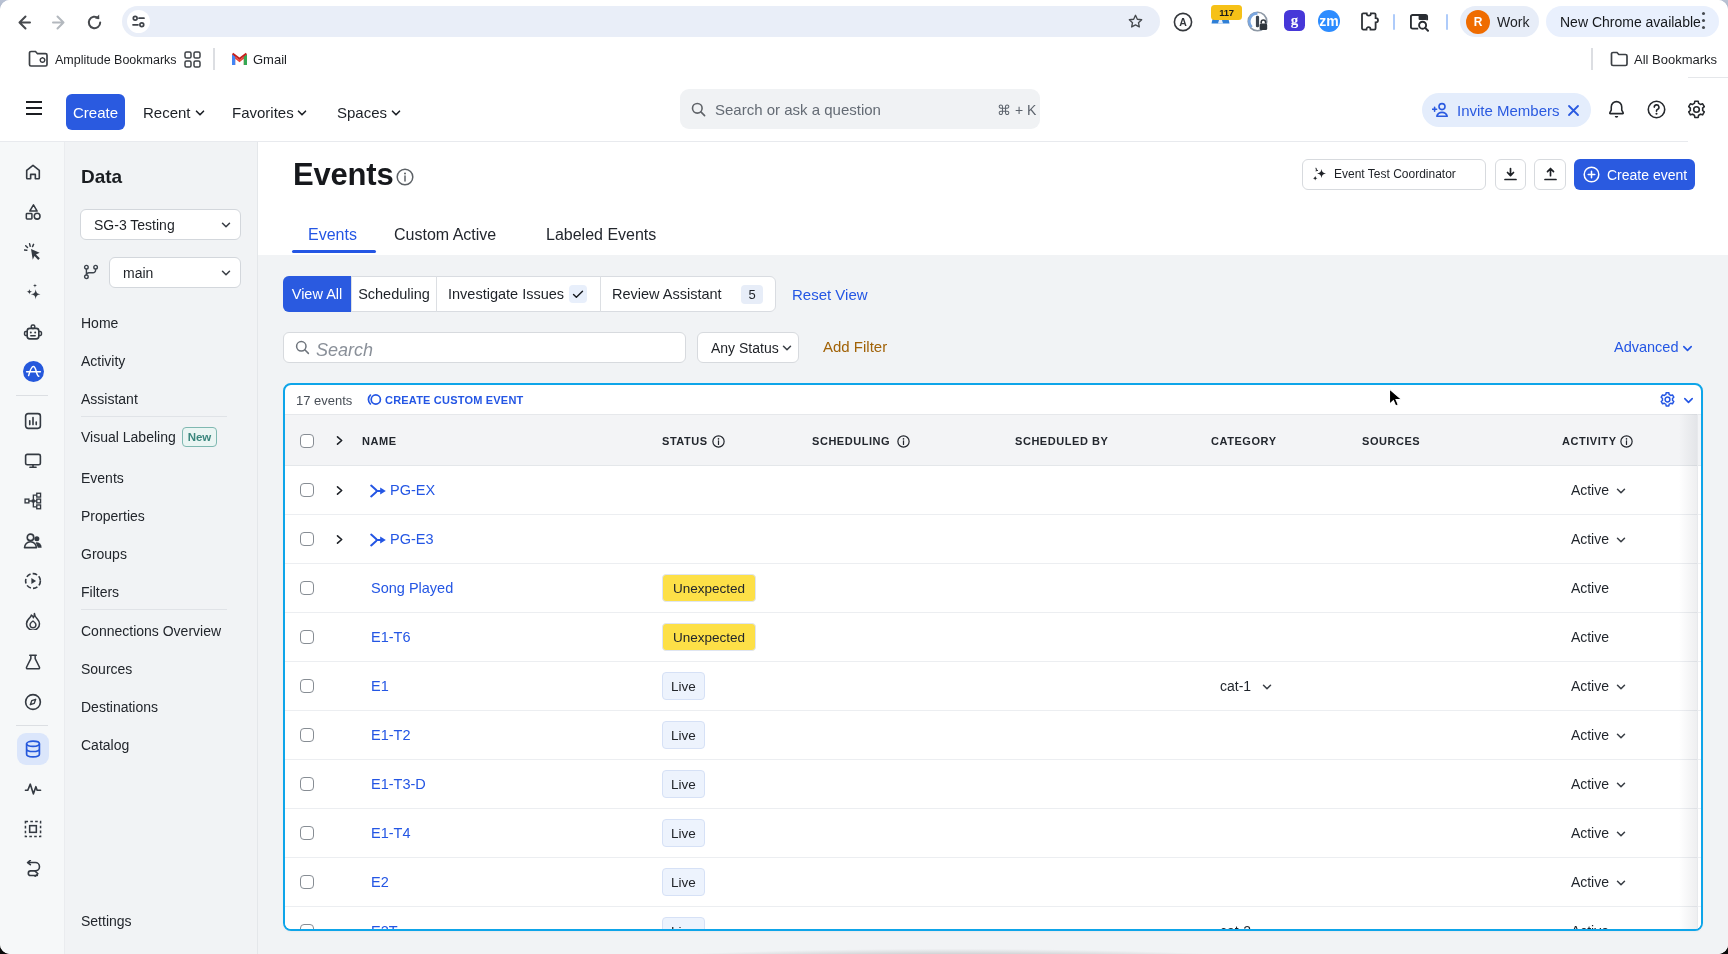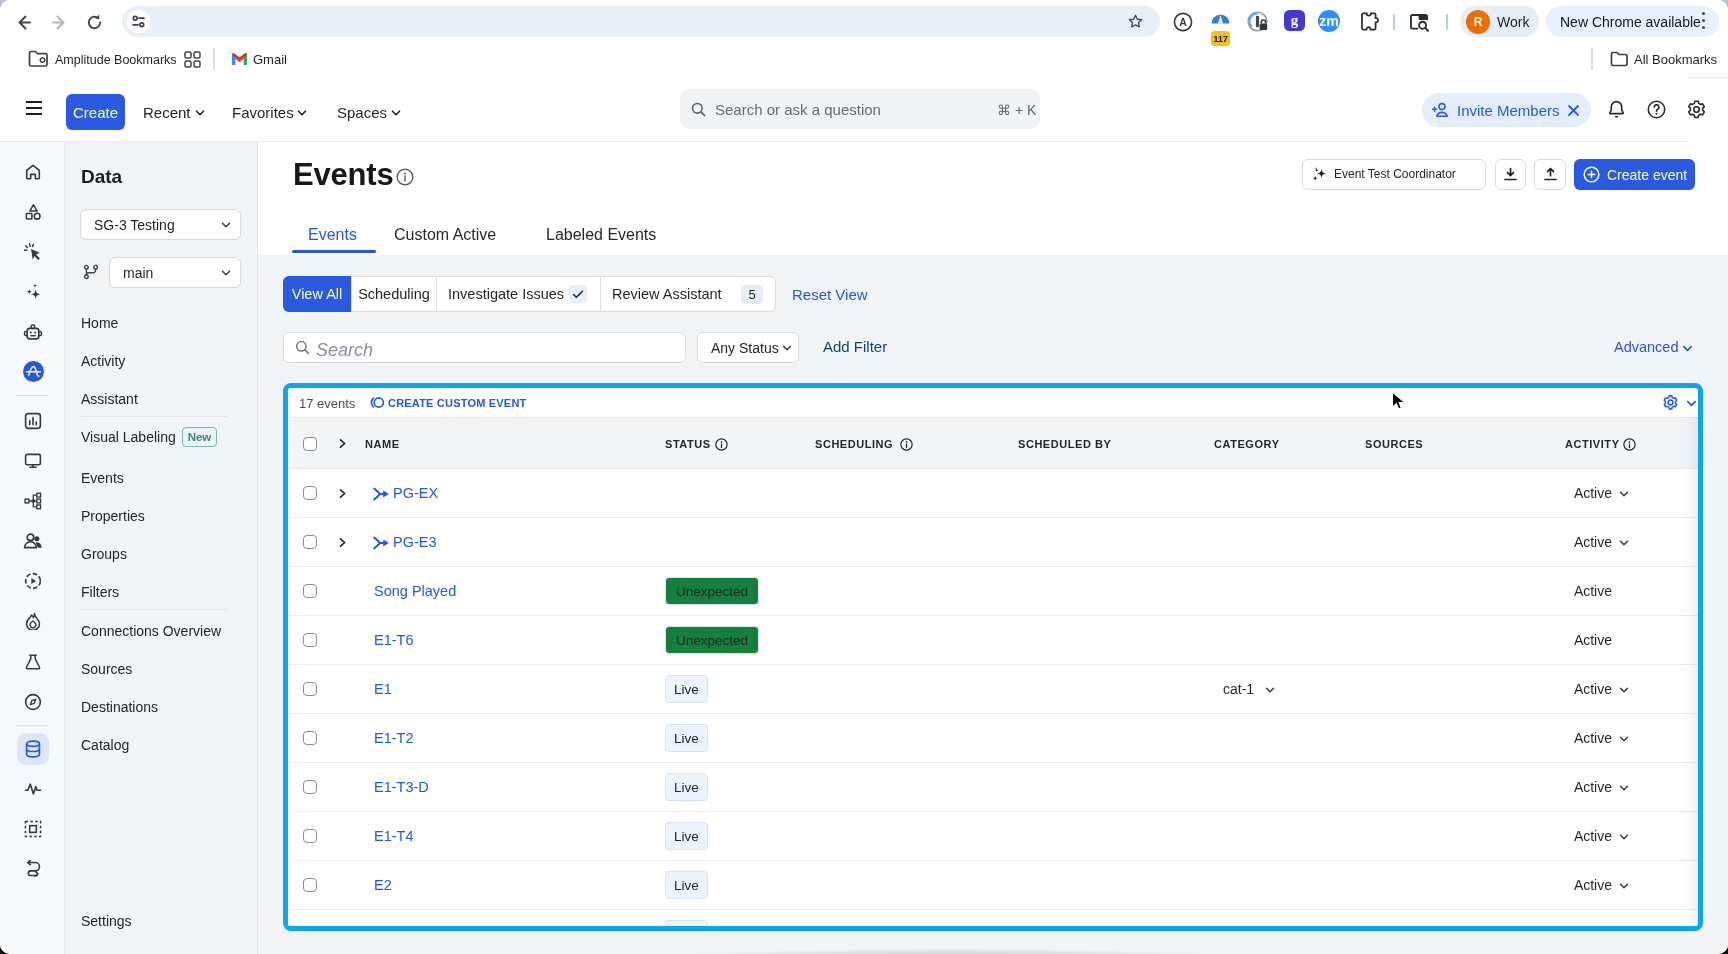--- a/index.html
+++ b/index.html
@@ -24,29 +24,29 @@
   
   .rail { position:absolute; left:0; top:142px; width:64px; height:812px; background:#f6f8f9; }
   .panel { position:absolute; left:64px; top:142px; width:194px; height:812px; background:#f1f3f5; border-right:1px solid #e4e7ea; border-left:1px solid #eaecef; }
   .navitem { position:absolute; left:81px; font-size:14px; color:#22262c; white-space:nowrap; }
   .pdiv { position:absolute; left:81px; width:146px; height:1px; background:#e0e3e7; }
 
   
   .main { position:absolute; left:258px; top:142px; width:1470px; height:812px; background:#fff; }
   .grayband { position:absolute; left:258px; top:255px; width:1470px; height:699px; background:#f1f3f5; }
   .obtn { position:absolute; top:159px; height:31px; background:#fff; border:1px solid #d7dade; border-radius:6px; }
-  .tablebox { position:absolute; left:283px; top:383px; width:1420px; height:548px; background:#fff; border:5px solid #0ea5e9; border-radius:8px; overflow:hidden; box-shadow:0 1px 2px rgba(20,30,50,0.04); }
+  .tablebox { position:absolute; left:283px; top:383px; width:1420px; height:548px; background:#fff; border:2px solid #0ea5e9; border-radius:8px; overflow:hidden; box-shadow:0 1px 2px rgba(20,30,50,0.04); }
   .thead { position:absolute; left:0; top:29px; width:1420px; height:52px; background:#f3f4f6; border-top:1px solid #e6e8eb; border-bottom:1px solid #e4e7ea; }
   .hcell { position:absolute; top:0; height:52px; display:flex; align-items:center; font-size:11px; font-weight:700; letter-spacing:0.55px; color:#23272e; }
   .row { position:absolute; left:0; width:1420px; height:49px; border-bottom:1px solid #eceef1; background:#fff; }
   .cbx { position:absolute; left:15px; top:17px; width:14px; height:14px; border:1.5px solid #878d94; border-radius:4px; background:#fff; }
   .rname { position:absolute; top:0; height:48px; display:flex; align-items:center; font-size:14.5px; font-weight:500; color:#2456e4; }
   .badge { position:absolute; left:377px; top:10px; height:28px; border-radius:4px; display:flex; align-items:center; justify-content:center; font-size:13.5px; color:#23262b; }
   .b-live { width:43px; background:#edf3fd; border:1px solid #d6e1f6; }
-  .b-unex { width:94px; background:#15803d; border:1px solid #dfe5f1; }
+  .b-unex { width:94px; background:#fde047; border:1px solid #dfe5f1; }
   .activ { position:absolute; top:0; height:48px; display:flex; align-items:center; font-size:14px; color:#1f242b; }
 </style>
 </head>
 <body>
 <div class="win">
   <div class="chrome" id="chrome">
     
     <svg class="abs" style="left:14px;top:13px" width="19" height="19" viewBox="0 0 19 19">
         <path d="M11.5 3.5 L5.5 9.5 L11.5 15.5 M5.5 9.5 H16" stroke="#46494d" stroke-width="2" fill="none" stroke-linecap="round" stroke-linejoin="round"></path>
       </svg>
@@ -72,21 +72,21 @@
     
     <svg class="abs" style="left:1173px;top:12px" width="20" height="20" viewBox="0 0 20 20">
         <circle cx="10" cy="10" r="8.6" stroke="#34373c" stroke-width="1.6" fill="none"></circle>
         <text x="10" y="13.7" font-size="10.5" font-weight="bold" fill="#34373c" text-anchor="middle" font-family="Liberation Sans">A</text>
       </svg>
     <path>
     <svg class="abs" style="left:1211px;top:13px" width="19" height="11" viewBox="0 0 19 11">
           <path d="M0.5 10.5 a9 9 0 0 1 18 0 z" fill="#2f7fd6"></path>
           <path d="M9.5 2 L12 10.5 h-5 z" fill="#e8f0fb"></path>
         </svg>
-    <div class="abs" style="left:1211px;top:31px;width:19px;height:15px;background:#f6c117;border-radius:3.5px;display:flex;align-items:center;justify-content:center;font-size:9.5px;font-weight:bold;color:#1a1a1a;letter-spacing:-0.3px">117</div>
+    <div class="abs" style="left:1211px;top:5px;width:31px;height:15px;background:#f6c117;border-radius:3.5px;display:flex;align-items:center;justify-content:center;font-size:9.5px;font-weight:bold;color:#1a1a1a;letter-spacing:-0.3px">117</div>
     <svg class="abs" style="left:1247px;top:11px" width="22" height="22" viewBox="0 0 22 22">
           <circle cx="10.5" cy="10.5" r="9.3" fill="none" stroke="#8e99a6" stroke-width="1.6"></circle>
           <path d="M10.5 2.4 a8.1 8.1 0 0 0 -5.8 13.8" fill="none" stroke="#7ba7e0" stroke-width="2.6"></path>
           <rect x="8.9" y="4.8" width="3.2" height="11.4" rx="1.3" fill="#3c4550"></rect>
           <rect x="12.6" y="12.4" width="7.6" height="6.6" rx="1.5" fill="#2f353c"></rect>
           <path d="M14.2 12.4 v-1.2 a2.2 2.2 0 0 1 4.4 0 v1.2" stroke="#2f353c" stroke-width="1.6" fill="none"></path>
         </svg>
     <div class="abs" style="left:1284px;top:10px;width:21px;height:21px;background:#4637d8;border-radius:5.5px;display:flex;align-items:center;justify-content:center">
           <span style="color:#fff;font-size:15px;font-weight:bold;font-family:'Liberation Serif',serif">g</span>
         </div>
@@ -388,21 +388,21 @@
     <svg class="abs" style="left:295px;top:340px" width="15" height="15" viewBox="0 0 15 15">
         <circle cx="6.3" cy="6.3" r="4.7" stroke="#6e747c" stroke-width="1.5" fill="none"></circle>
         <line x1="9.8" y1="9.8" x2="13.4" y2="13.4" stroke="#6e747c" stroke-width="1.5" stroke-linecap="round"></line>
       </svg>
     <div class="txt" style="left:316px;top:340px;font-size:18px;font-style:italic;color:#8a9099">Search</div>
     <div class="abs" style="left:697px;top:332px;width:102px;height:31px;background:#fff;border:1px solid #d7dade;border-radius:6px"></div>
     <div class="txt" style="left:711px;top:340px;font-size:14px;color:#1e2126">Any Status</div>
     <svg class="abs" style="left:781px;top:342px" width="12" height="12" viewBox="0 0 12 12">
         <path d="M2.5 4.2 L6 7.8 L9.5 4.2" stroke="#3a3f46" stroke-width="1.5" fill="none" stroke-linecap="round" stroke-linejoin="round"></path>
       </svg>
-    <div class="txt" style="left:823px;top:338px;font-size:15px;font-weight:500;color:#0c4a6e">Add Filter</div>
+    <div class="txt" style="left:823px;top:338px;font-size:15px;font-weight:500;color:#a16207">Add Filter</div>
     <div class="txt" style="left:1614px;top:339px;font-size:14.5px;font-weight:500;color:#2456e4">Advanced</div>
     <svg class="abs" style="left:1681px;top:342px" width="13" height="13" viewBox="0 0 13 13">
         <path d="M2.8 4.6 L6.5 8.4 L10.2 4.6" stroke="#2456e4" stroke-width="1.6" fill="none" stroke-linecap="round" stroke-linejoin="round"></path>
       </svg>
   </div>
 
   <div class="tablebox">
     <div class="txt" style="left:11px;top:8px;font-size:13px;color:#494f57">17 events</div>
     <svg class="abs" style="left:81px;top:7px" width="16" height="15" viewBox="0 0 16 15">
         <circle cx="9.8" cy="7.5" r="4.6" fill="none" stroke="#2456e4" stroke-width="1.7"></circle>

